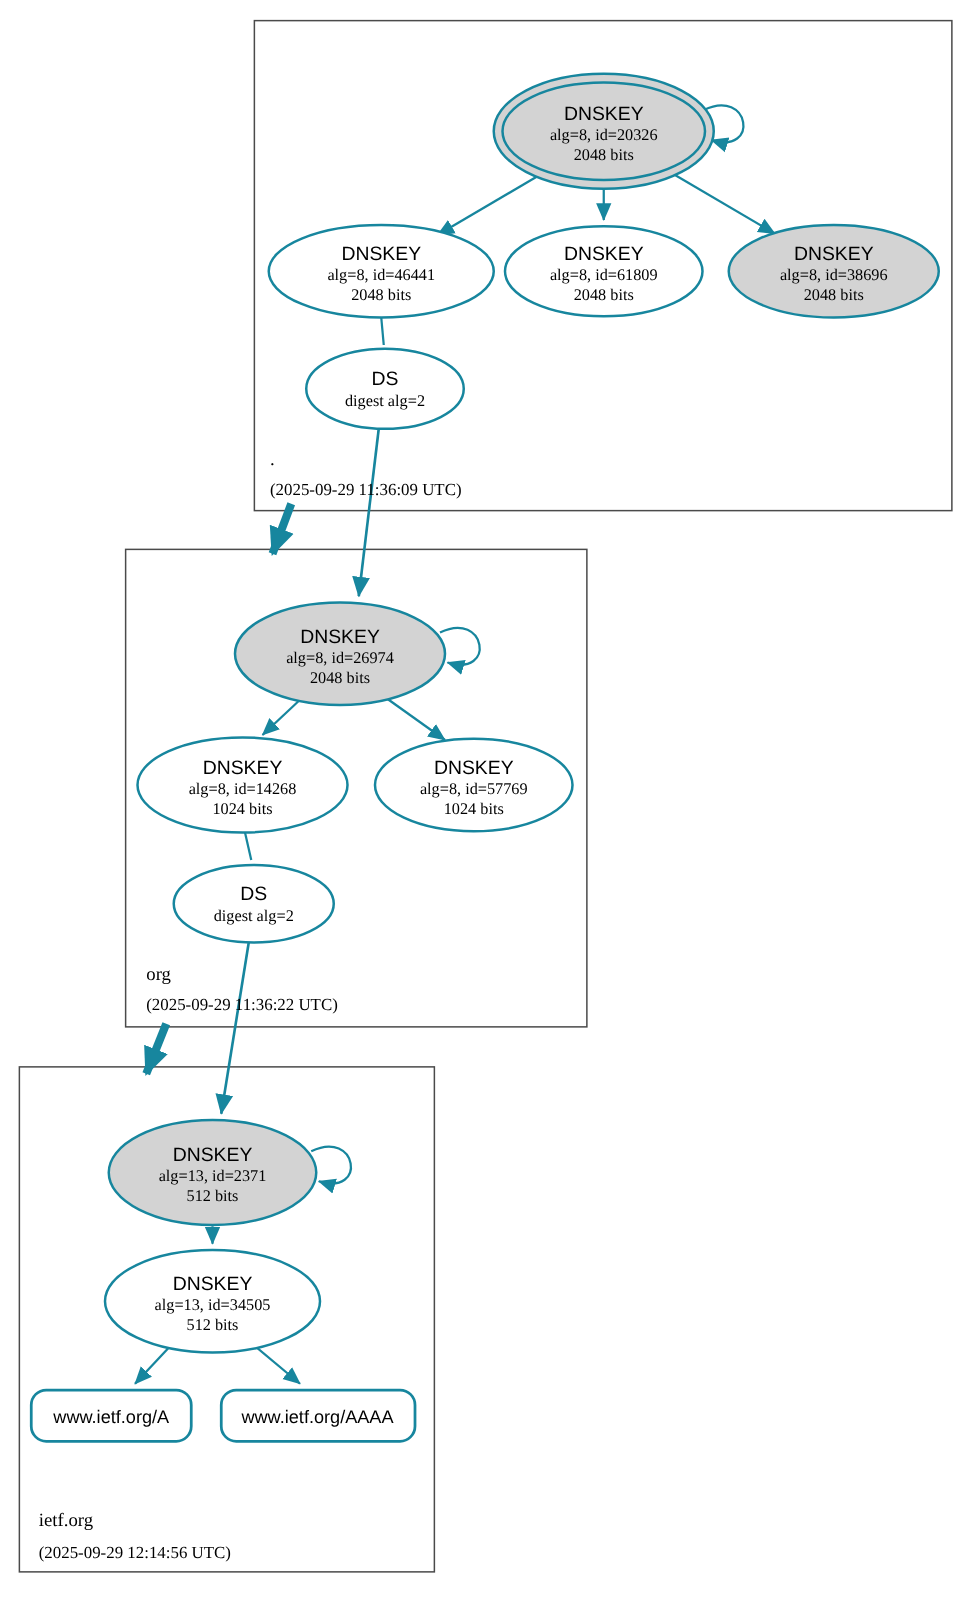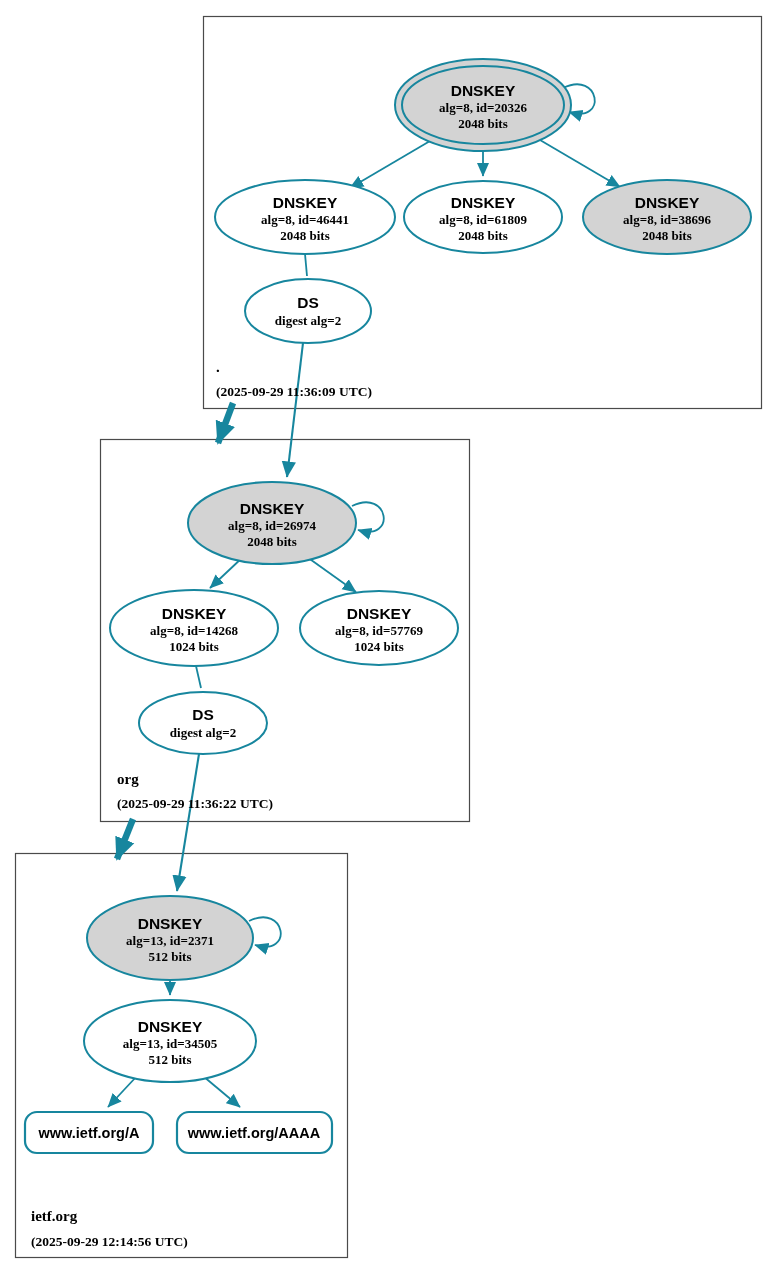--- a/index.html
+++ b/index.html
@@ -1,16 +1,16 @@
 <!DOCTYPE html>
 <html><head>
 <meta charset="utf-8">
 <style>
   html,body{margin:0;padding:0;background:#ffffff;}
-  .stage{position:relative;width:776px;height:1278px;background:#ffffff;overflow:hidden;font-weight:bold;}
+  .stage{position:relative;width:776px;height:1278px;background:#ffffff;overflow:hidden;}
   svg{display:block;}
   .zone-box{fill:none;stroke:#4a4a4a;stroke-width:1.2;}
   .edge{stroke:#17869e;stroke-width:1.8;fill:none;}
   .edge-strong{stroke:#17869e;stroke-width:2.1;fill:none;}
   .edge-zone{stroke:#17869e;stroke-width:6.5;fill:none;}
   .ellipse{stroke:#17869e;stroke-width:2;fill:#ffffff;}
   .ellipse.ksk{fill:#d3d3d3;}
   .ellipse.ring{fill:none;}
   .rrset{stroke:#17869e;stroke-width:2.2;fill:#ffffff;}
   .node-title{font-family:"Liberation Sans",sans-serif;font-size:15.5px;fill:#000;text-anchor:middle;}

